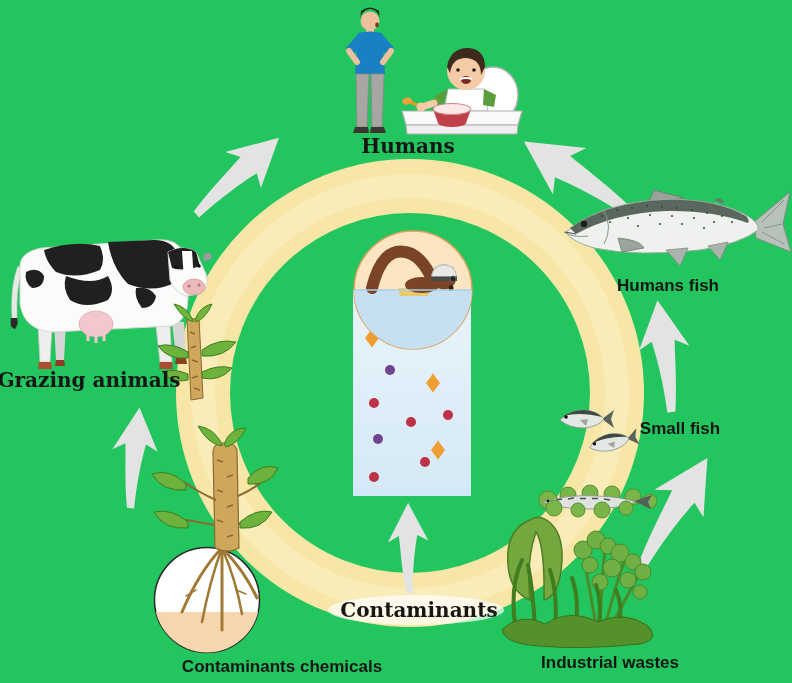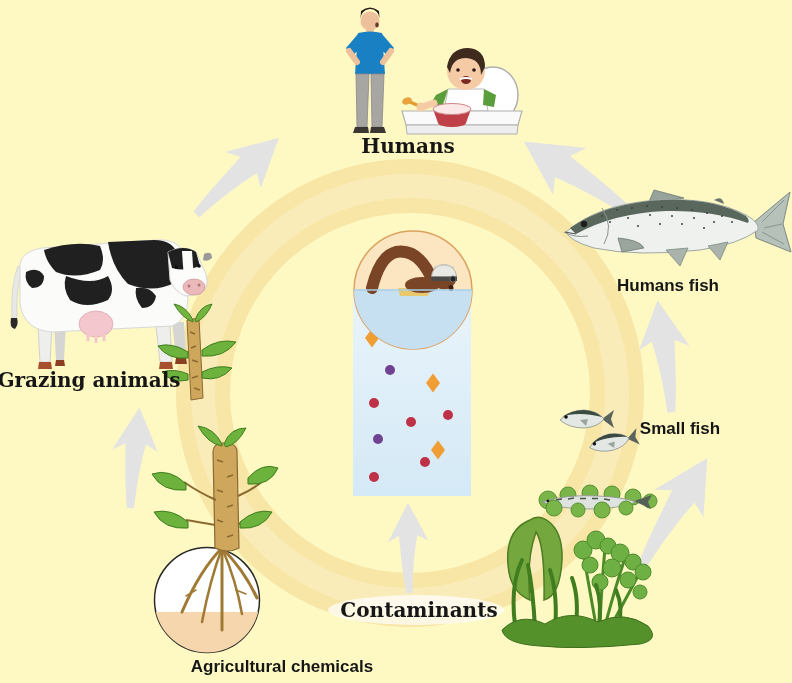--- a/index.html
+++ b/index.html
@@ -1,19 +1,19 @@
 <!DOCTYPE html>
 <html><head>
 <meta charset="utf-8">
 <style>
   html,body{margin:0;padding:0;background:#ffffff;}
   .canvas{
     position:relative;
     width:792px;height:683px;
-    background:#fef9c3;
+    background:#22c55e;
     overflow:hidden;
     font-family:"Liberation Sans",sans-serif;
   }
   .canvas svg.scene{position:absolute;left:0;top:0;}
   .lbl{
     position:absolute;
     transform:translateX(-50%);
     white-space:nowrap;
     color:#161616;
     user-select:none;
@@ -317,16 +317,17 @@
       <path d="M 188,522 Q 172,508 154,512 Q 164,530 188,528 Z"></path>
       <path d="M 240,522 Q 256,508 272,512 Q 262,530 240,528 Z"></path>
     </g>
   </g>
 </svg>
 
 <div class="lbl lbl-serif" style="left:408px;top:134px;">Humans</div>
 <div class="lbl lbl-serif" style="left:89px;top:368px;">Grazing animals</div>
 <div class="lbl lbl-sans" style="left:668px;top:276px;">Humans fish</div>
 <div class="lbl lbl-sans" style="left:680px;top:419px;">Small fish</div>
-<div class="lbl lbl-sans" style="left:282px;top:657px;">Agricultural chemicals</div>
+<div class="lbl lbl-sans" style="left:610px;top:653px;">Industrial wastes</div>
+<div class="lbl lbl-sans" style="left:282px;top:657px;">Contaminants chemicals</div>
 <div class="lbl lbl-serif" style="left:419px;top:598px;">Contaminants</div>
 
 </div>
 
 </body></html>

